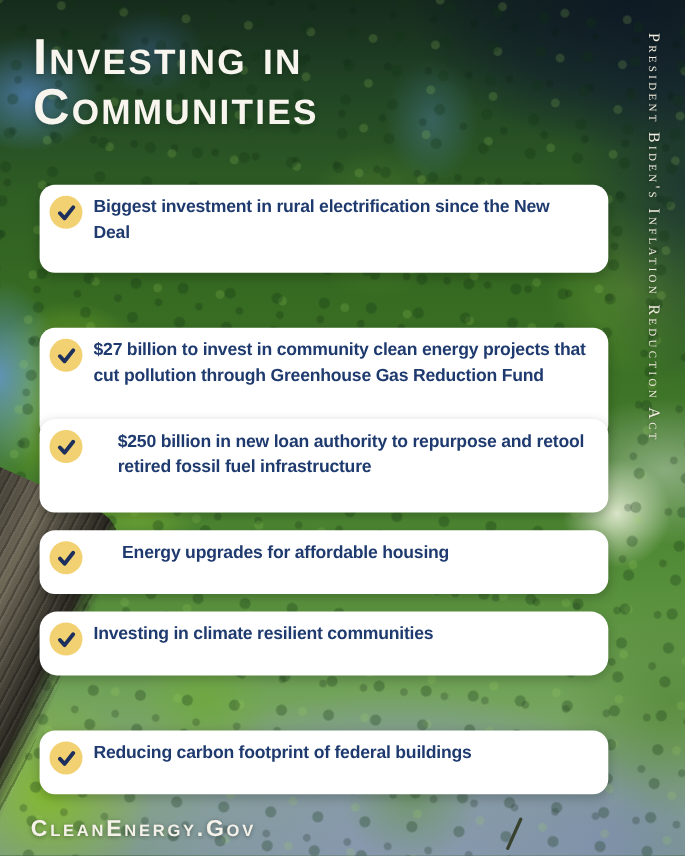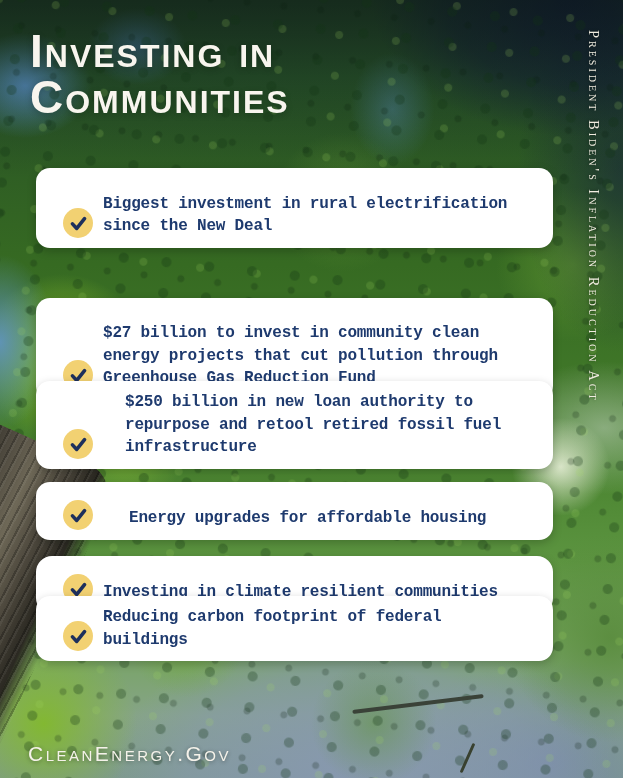--- a/index.html
+++ b/index.html
@@ -68,44 +68,43 @@
   .side-banner{
     position:absolute;top:30px;right:22px;height:470px;z-index:5;
     writing-mode:vertical-rl;text-orientation:mixed;line-height:1;
     font-family:"Liberation Serif",serif;font-variant:small-caps;
     font-size:14.5px;letter-spacing:3px;color:#f1ece0;
     text-shadow:0 1px 3px rgba(0,15,8,.4);
   }
   .card{
     position:absolute;left:36px;width:517px;z-index:6;box-sizing:border-box;
     background:var(--card-background);border-radius:14px;
-    display:flex;align-items:flex-end;gap:10px;padding:10px 18px 10px 27px;
+    display:flex;align-items:flex-start;gap:10px;padding:10px 18px 10px 9px;
     box-shadow:0 3px 10px rgba(0,10,5,.22);
-    font-family:Liberation Mono, monospace;
   }
   .c1{top:168px;min-height:80px;}
   .c2{top:262px;min-height:102px;margin-top:36px;}
   .c3{top:381px;min-height:85px;gap:32px;}
   .c4{top:482px;min-height:58px;gap:36px;}
   .c5{top:556px;min-height:58px;border-radius:16px;}
-  .c6{top:596px;min-height:58px;}
+  .c6{top:664px;min-height:58px;}
   .check{
     width:30px;height:30px;flex:none;border-radius:50%;
     background:var(--check-circle);
     display:flex;align-items:center;justify-content:center;
   }
   .check svg{display:block;}
   .check-path{stroke:var(--check-mark);}
   .card-text{
     margin:0;font-size:16px;font-weight:700;line-height:1.42;
     letter-spacing:-.2px;color:var(--card-text);
   }
   .footer-url{
     position:absolute;left:28px;bottom:12px;z-index:5;
-    font-variant:small-caps;font-weight:400;font-size:21px;letter-spacing:2.5px;
+    font-variant:small-caps;font-weight:700;font-size:21px;letter-spacing:2.5px;
     color:#f5f2ea;text-decoration:none;text-shadow:0 1px 4px rgba(0,15,8,.4);
   }
 </style>
 </head>
 <body>
 
 <div class="poster">
 
   <div class="bg-base"></div>
   <div class="bg-speckles"></div>

